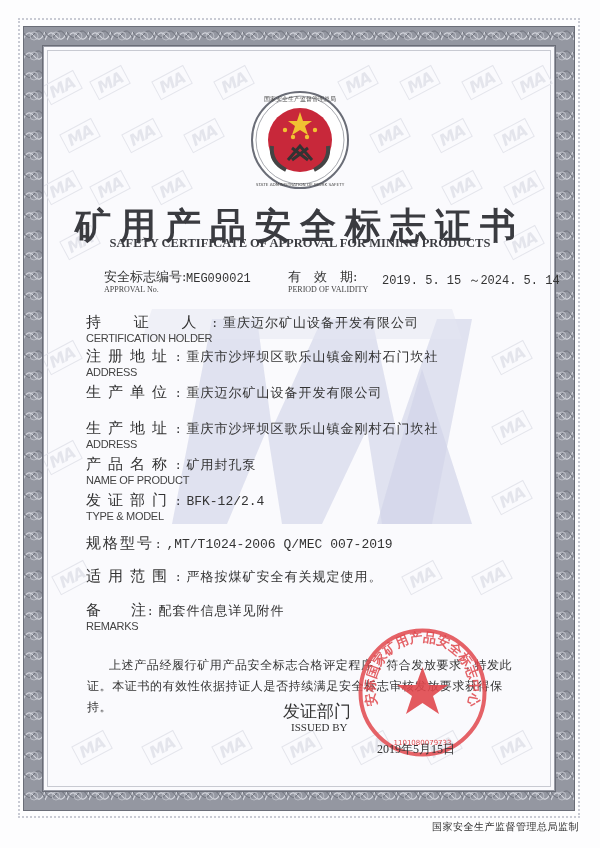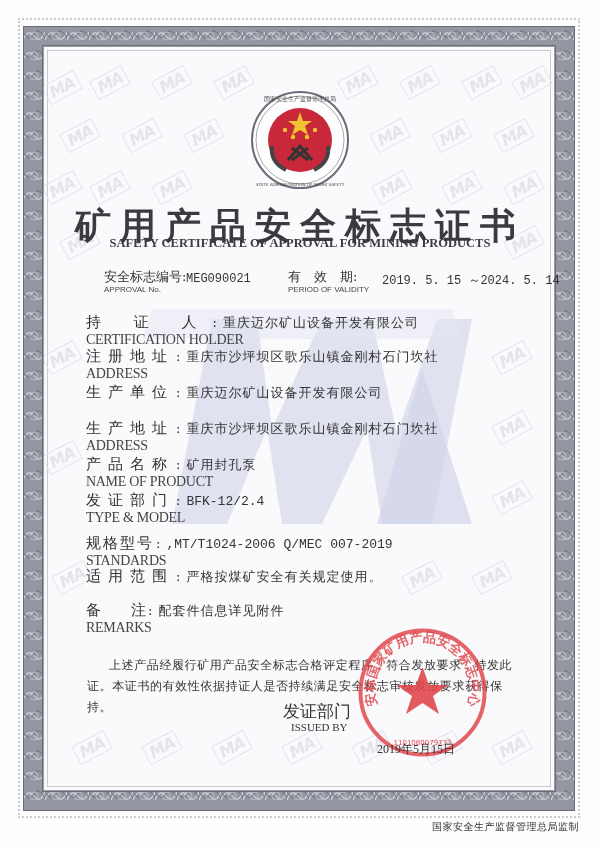--- a/index.html
+++ b/index.html
@@ -16,22 +16,22 @@
          border:1px solid #e4e5ec; padding:0 4px; transform:rotate(-28deg); letter-spacing:-1px; }
   .big-ma { position:absolute; left:88px; top:262px; width:340px; height:215px; }
   .emblem { position:absolute; left:250px; top:90px; width:100px; height:100px; }
   .title-zh { position:absolute; left:0; width:600px; top:202px; text-align:center;
          font:bold 36px "DejaVu Serif", serif; letter-spacing:9px; color:#3a3b40; }
   .title-en { position:absolute; left:0; width:600px; top:236px; text-align:center;
          font:bold 12.5px "Liberation Serif", serif; color:#3a3b40; }
   .row { position:absolute; }
   .zh { font-size:14px; font-family:"DejaVu Serif", serif; color:#333; }
   .lbl { font-size:15px; letter-spacing:7px; font-family:"DejaVu Serif", serif; color:#333; }
-  .en { font-size:14px; font-family:Liberation Serif, serif; color:#444; letter-spacing:-0.3px; }
-  .en2 { font-size:8px; font-family:Liberation Sans, sans-serif; color:#444; }
+  .en { font-size:11px; font-family:Liberation Sans, sans-serif; color:#444; letter-spacing:-0.3px; }
+  .en2 { font-size:8px; font-family:Liberation Serif, serif; color:#444; }
   .val { font-size:13px; font-family:"DejaVu Serif", serif; color:#333; letter-spacing:1px; }
   .mono { font-family:"Liberation Mono", monospace; font-size:13px; color:#333; }
   .colon { font-size:13px; margin:0 6px 0 2px; }
   .body-text { position:absolute; left:87px; top:655px; width:440px; font-size:12px; line-height:21px;
          color:#333; font-family:"DejaVu Serif", serif; text-indent:22px; letter-spacing:0.6px; }
   .issued-zh { position:absolute; left:283px; top:700px; font-size:17px; color:#333; }
   .issued-en { position:absolute; left:291px; top:721px; font:11px "Liberation Serif", serif; color:#333; }
   .issue-date { position:absolute; left:377px; top:741px; font:12px "Liberation Serif", serif; color:#333; }
   .seal { position:absolute; left:355px; top:625px; width:135px; height:135px; }
   .footer { position:absolute; left:432px; top:820px; font-size:10px; color:#333; letter-spacing:0.5px;font-family:Liberation Serif, serif; }
@@ -151,21 +151,20 @@
 <div class="row" style="left:86px;top:454px;">
   <span class="lbl">产品名称</span><span class="colon">:</span><span class="val">矿用封孔泵</span>
   <div class="en">NAME OF PRODUCT</div>
 </div>
 <div class="row" style="left:86px;top:490px;">
   <span class="lbl">发证部门</span><span class="colon">:</span><span class="mono">BFK-12/2.4</span>
   <div class="en">TYPE &amp; MODEL</div>
 </div>
 <div class="row" style="left:86px;top:533px;">
   <span class="lbl" style="letter-spacing:2px">规格型号</span><span class="colon">:</span><span class="mono">,MT/T1024-2006 Q/MEC 007-2019</span>
-  <div class="en">STANDARDS</div>
 </div>
 <div class="row" style="left:86px;top:566px;">
   <span class="lbl">适用范围</span><span class="colon">:</span><span class="val">严格按煤矿安全有关规定使用。</span>
 </div>
 <div class="row" style="left:86px;top:600px;">
   <span class="lbl" style="letter-spacing:0px">备　　注</span><span class="colon">:</span><span class="val">配套件信息详见附件</span>
   <div class="en">REMARKS</div>
 </div>
 
 <div class="body-text">上述产品经履行矿用产品安全标志合格评定程序，符合发放要求，特发此证。本证书的有效性依据持证人是否持续满足安全标志审核发放要求获得保持。</div>

